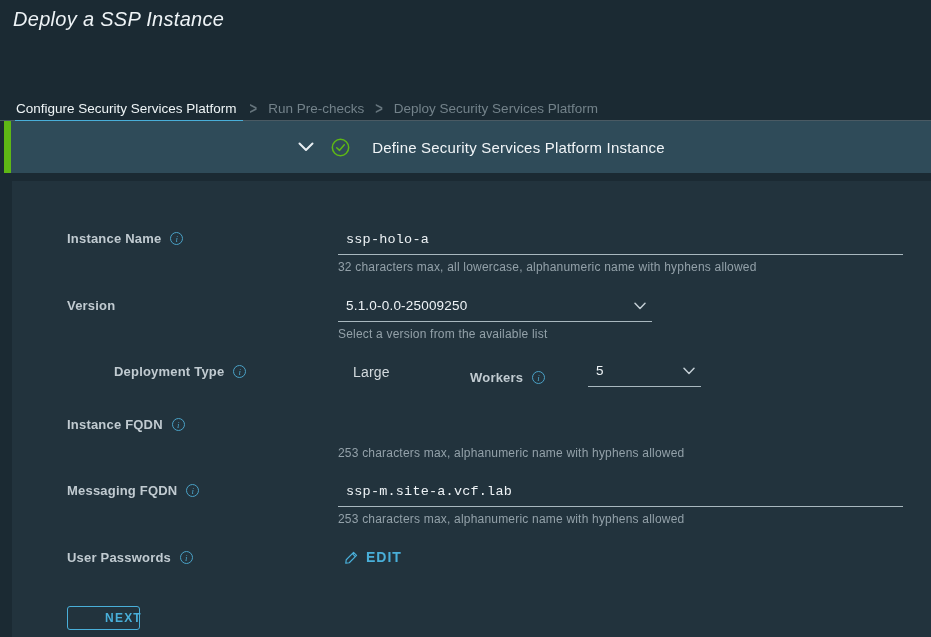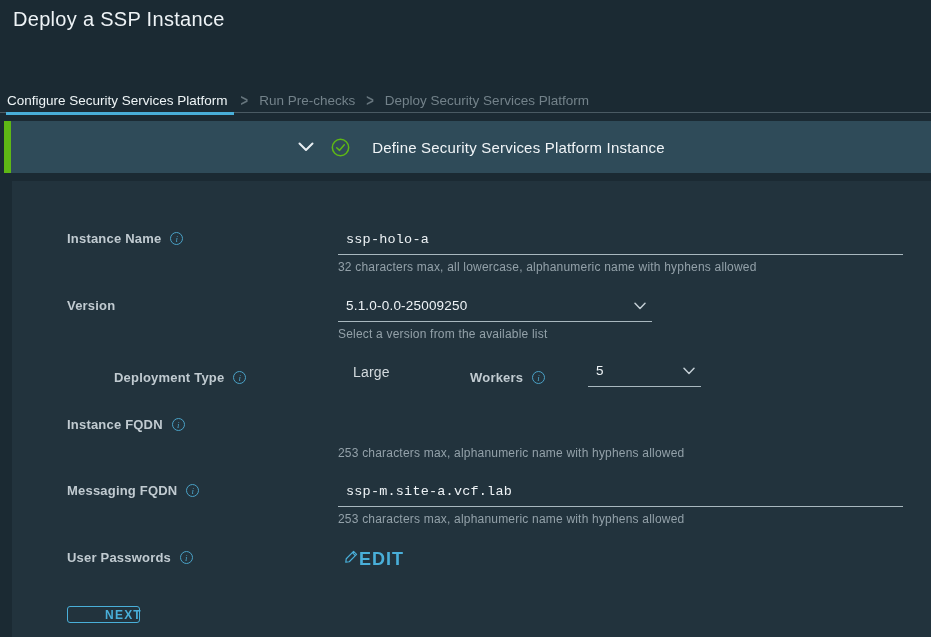--- a/index.html
+++ b/index.html
@@ -10,27 +10,28 @@
     font-family: "Liberation Sans", "DejaVu Sans", sans-serif;
     overflow: hidden;
     color: #e9eef2;
   }
 
   
   .page-title {
     position: absolute; left: 13px; top: 8px;
     font-size: 20px; font-weight: 400; letter-spacing: .3px;
     color: #eef3f6;
+    font-style: italic;
   }
 
   
   .wizard {
-    position: absolute; left: 0; right: 0; top: 88px; height: 25px;
+    position: absolute; left: 0; right: 0; top: 96px; height: 25px;
     display: flex; align-items: center;
-    padding-left: 7px;
+    padding-left: 16px;
     border-bottom: 1px solid #4a5a63;
     font-size: 13.5px;
   }
   .wizard .step { color: #73828a; white-space: nowrap; }
   .wizard .step.active {
     color: #eef4f6; position: relative; height: 25px;
     display: flex; align-items: center; padding-right: 2px;
   }
   .wizard .step.active::after {
     content: ""; position: absolute; left: -1px; right: -4px; bottom: -2px;
@@ -107,28 +108,28 @@
     position: absolute; left: 326px;
     font-size: 12px; color: #93a1a9; letter-spacing: .2px; white-space: nowrap;
   }
 
   .static-value {
     position: absolute; font-size: 14px; color: #d3dade; letter-spacing: .2px;
   }
 
   .edit-link {
     position: absolute; left: 332px;
-    display: flex; align-items: flex-start; 
-    color: #49afd9; font-size: 18px; font-weight: 600;
+    display: flex; align-items: flex-end; gap: 7px;
+    color: #49afd9; font-size: 14px; font-weight: 600;
     letter-spacing: 1px; cursor: pointer;
   }
   .pencil-icon { width: 15px; height: 15px; display: block; }
 
   .next-button {
-    position: absolute; left: 55px; width: 73px; height: 17px;
+    position: absolute; left: 55px; width: 73px; height: 24px;
     background: transparent;
     border: 1px solid #49afd9; border-radius: 3px;
     color: #49afd9; font-size: 12px; font-weight: 600; letter-spacing: 1.2px;
     font-family: "Liberation Sans", "DejaVu Sans", sans-serif;
     cursor: pointer;
     display: flex; align-items: center; justify-content: center; padding-left: 40px;
   }
 </style>
 </head>
 <body>
@@ -170,21 +171,21 @@
     <span>Version</span>
   </div>
   <div class="select-field" style="top:115px; left:326px; width:314px;gap:44px;">
     <span class="sel-value">5.1.0-0.0-25009250</span>
     <svg class="chevron-down-icon" viewBox="0 0 12 8">
       <polyline points="1,1.2 6,6.4 11,1.2" fill="none" stroke="#c3ced4" stroke-width="1.5" stroke-linecap="round" stroke-linejoin="round"></polyline>
     </svg>
   </div>
   <div class="helper" style="top:146px;">Select a version from the available list</div>
 
-  <div class="field-label" style="top:189px;padding-left:47px;">
+  <div class="field-label" style="top:183px;padding-left:47px;">
     <span>Deployment Type</span>
     <span class="info-icon">i</span>
   </div>
   <div class="static-value" style="left:341px; top:183px;">Large</div>
   <div class="field-label" style="left:458px; top:189px;justify-content:center;">
     <span>Workers</span>
     <span class="info-icon">i</span>
   </div>
   <div class="select-field" style="top:180px; left:576px; width:113px;">
     <span class="sel-value">5</span>

